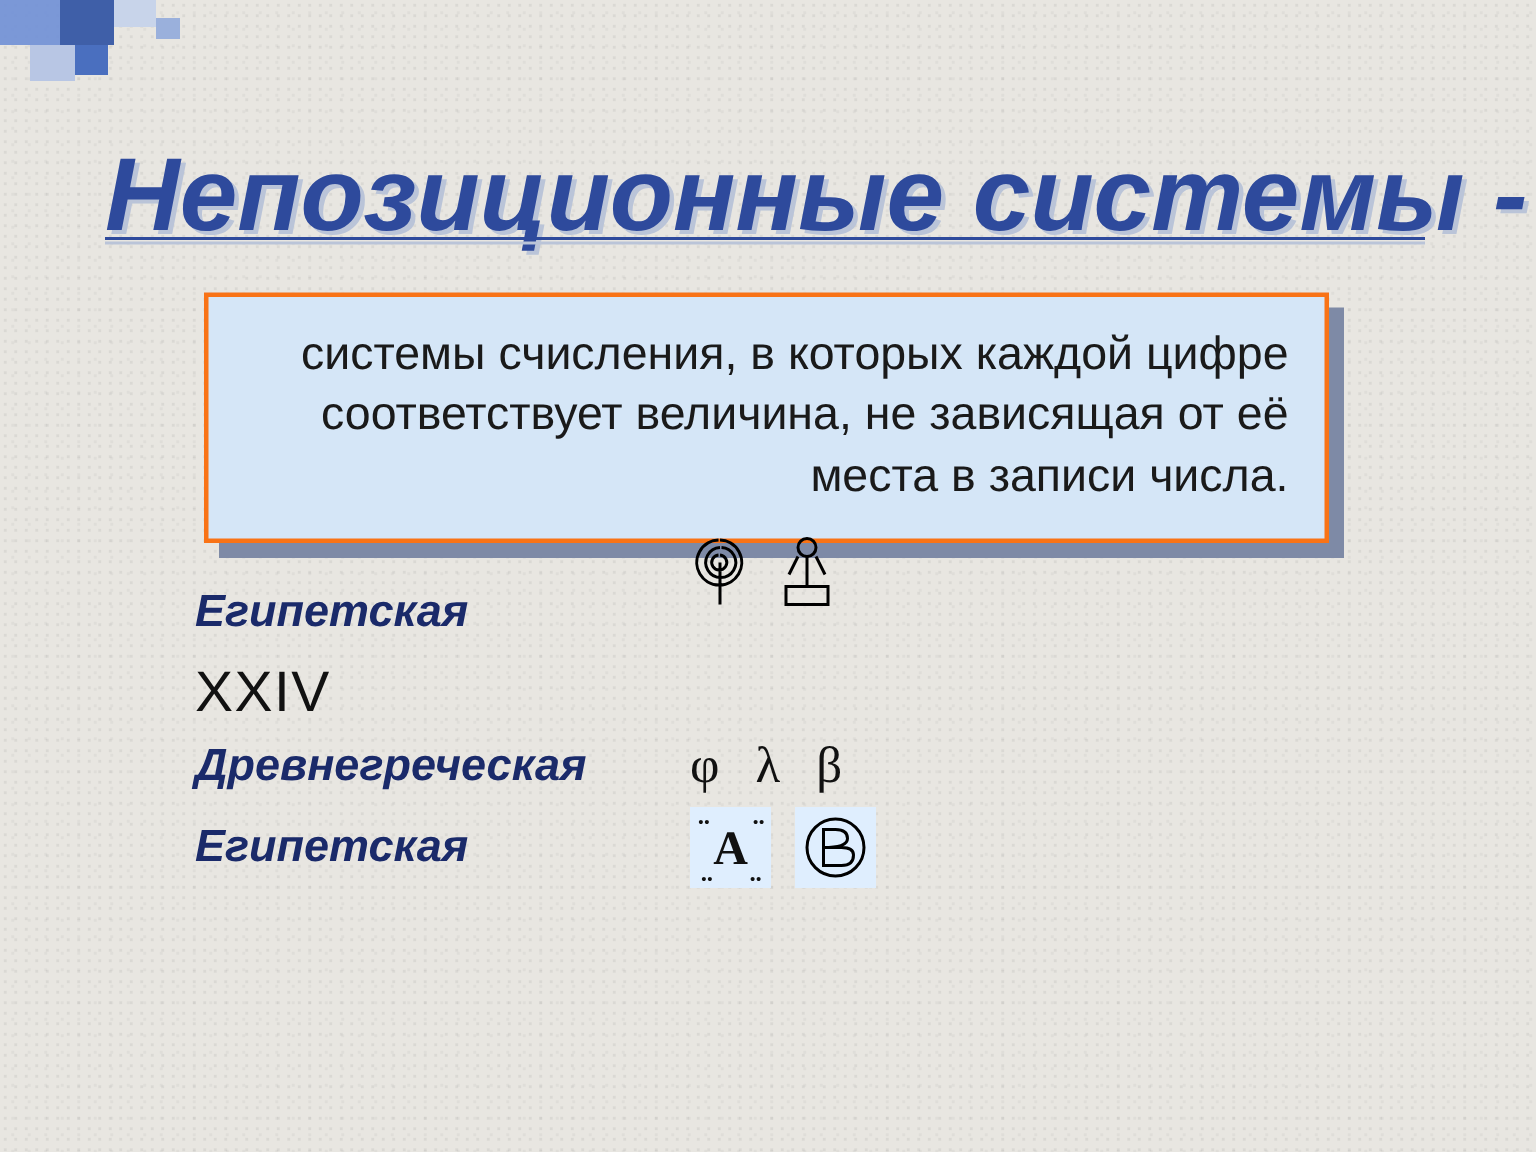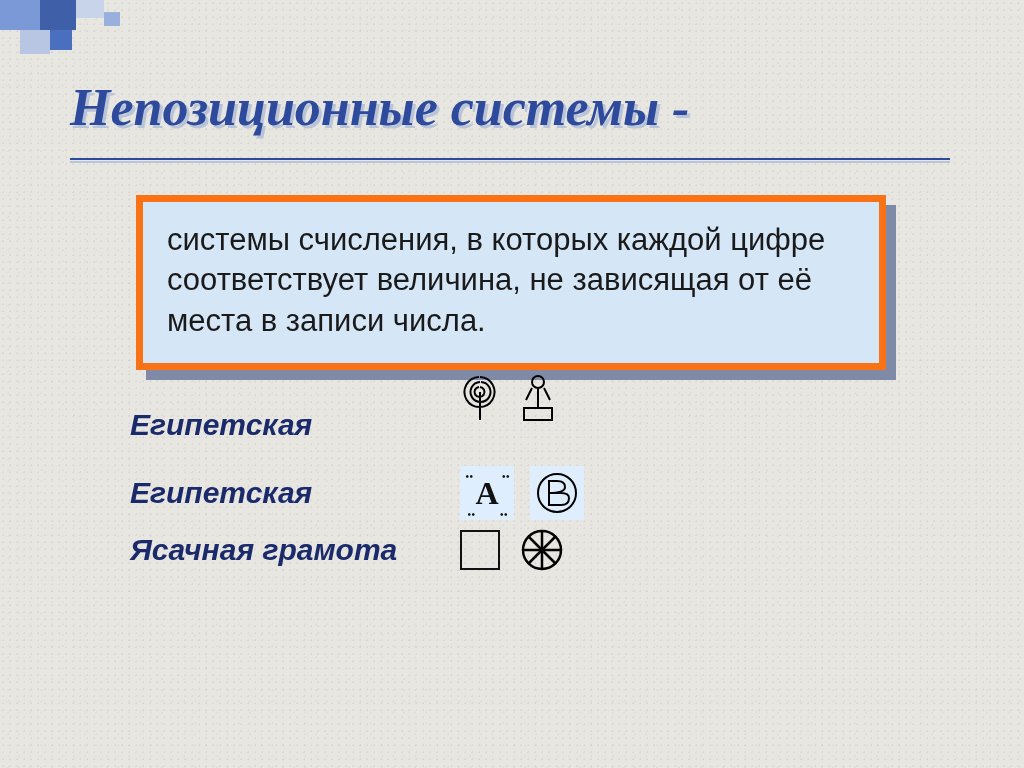--- a/index.html
+++ b/index.html
@@ -23,23 +23,23 @@
   }
   .corner .sq { position:absolute; background:#4a6fbf; }
   .corner .sq1 { left:0; top:0; width:40px; height:30px; background:#6f8fd6; opacity:.9; }
   .corner .sq2 { left:40px; top:0; width:36px; height:30px; background:#3f5fa8; }
   .corner .sq3 { left:76px; top:0; width:28px; height:18px; background:#c8d4ea; }
   .corner .sq4 { left:20px; top:30px; width:30px; height:24px; background:#b8c6e4; }
   .corner .sq5 { left:50px; top:30px; width:22px; height:20px; background:#4a6fbf; }
   .corner .sq6 { left:104px; top:12px; width:16px; height:14px; background:#9ab0dc; }
   .title {
     position:absolute;
-    left:70px; top:78px;
-    font-family: Liberation Serif, serif;
-    font-size:52px;
+    left:70px; top:90px;
+    font-family: Liberation Sans, sans-serif;
+    font-size:69px;
     font-weight:bold;
     font-style:italic;
     color:#2e4a9c;
     text-shadow: 3px 3px 0 #bac4d8;
   }
   .titlerule {
     position:absolute;
     left:70px; top:158px;
     width:880px;
     border-top:2px solid #2e4a9c;
@@ -47,30 +47,30 @@
   }
   .defbox-wrap { position:absolute; left:136px; top:195px; width:750px; }
   .defshadow {
     position:absolute; left:10px; top:10px;
     width:100%; height:100%;
     background:#7e8aa6;
   }
   .defbox {
     position:relative;
     background:#d5e6f7;
-    border:7px solid #f97316;
+    border:3px solid #f97316;
     padding:18px 24px 22px;
-    text-align:left;
+    text-align:right;
     font-size:31px;
     line-height:1.3;
     color:#1a1a1a;
   }
   .list {
     position:absolute;
-    left:130px; top:400px;
+    left:130px; top:383px;
     display:flex; flex-direction:column; gap:8px;
   }
   .row {
     display:flex;
     align-items:center;
   }
   .label {
     width:330px;
     font-family:Arial, sans-serif;
     font-weight:bold;
@@ -135,22 +135,33 @@
       </svg>
       <svg viewBox="0 0 40 50">
         <rect x="6" y="36" width="28" height="12" fill="none" stroke="#000" stroke-width="2"></rect>
         <circle cx="20" cy="10" r="6" fill="none" stroke="#000" stroke-width="2"></circle>
         <path d="M14 16 l-6 12 M26 16 l6 12 M20 16 l0 20 M14 36 l12 0" stroke="#000" stroke-width="2" fill="none"></path>
       </svg>
     </div>
   </div>
 
   <div class="row">
+    <div class="symcell">
+      <span class="roman">XXIV</span>
+    </div>
   </div>
 
+  <div class="row">
+    <div class="label">Древнегреческая</div>
+    <div class="symcell greek">
+      <span>φ</span>
+      <span>λ</span>
+      <span>β</span>
+    </div>
+  </div>
 
   <div class="row">
     <div class="label">Египетская</div>
     <div class="symcell slav">
       <div class="box1">
         <span>А
           <span class="dots" style="left:-10px;top:-4px;">• •</span>
           <span class="dots" style="right:-10px;top:-4px;">• •</span>
           <span class="dots" style="left:-8px;bottom:-8px;">• •</span>
           <span class="dots" style="right:-8px;bottom:-8px;">• •</span>
@@ -158,27 +169,14 @@
       </div>
       <div class="box2">
         <svg viewBox="0 0 44 44">
           <circle cx="22" cy="22" r="19" fill="none" stroke="#000" stroke-width="2"></circle>
           <path d="M14 10 L14 34 L26 34 Q34 34 34 27 Q34 22 26 22 L14 22 Q30 22 30 16 Q30 10 22 10 Z" fill="none" stroke="#000" stroke-width="2"></path>
         </svg>
       </div>
     </div>
   </div>
 
-  <div class="row">
-    <div class="label">Ясачная грамота</div>
-    <div class="symcell yasa">
-      <span class="sq"></span>
-      <svg class="wheel" viewBox="0 0 44 44">
-        <circle cx="22" cy="22" r="19" fill="none" stroke="#000" stroke-width="2.5"></circle>
-        <line x1="22" y1="3" x2="22" y2="41" stroke="#000" stroke-width="2.5"></line>
-        <line x1="3" y1="22" x2="41" y2="22" stroke="#000" stroke-width="2.5"></line>
-        <line x1="8" y1="8" x2="36" y2="36" stroke="#000" stroke-width="2.5"></line>
-        <line x1="36" y1="8" x2="8" y2="36" stroke="#000" stroke-width="2.5"></line>
-      </svg>
-    </div>
-  </div>
 
 </div>
 
 </body></html>

